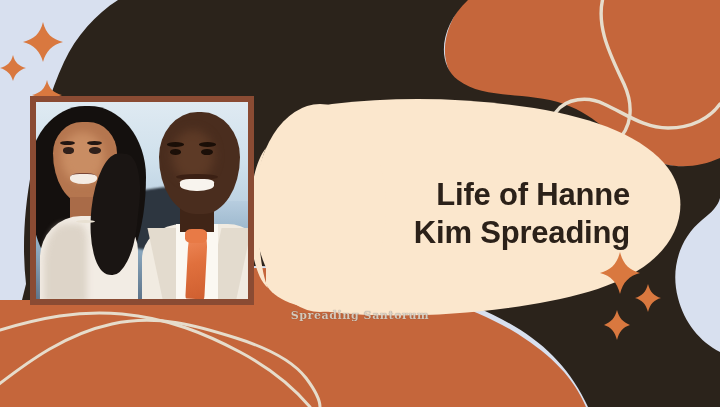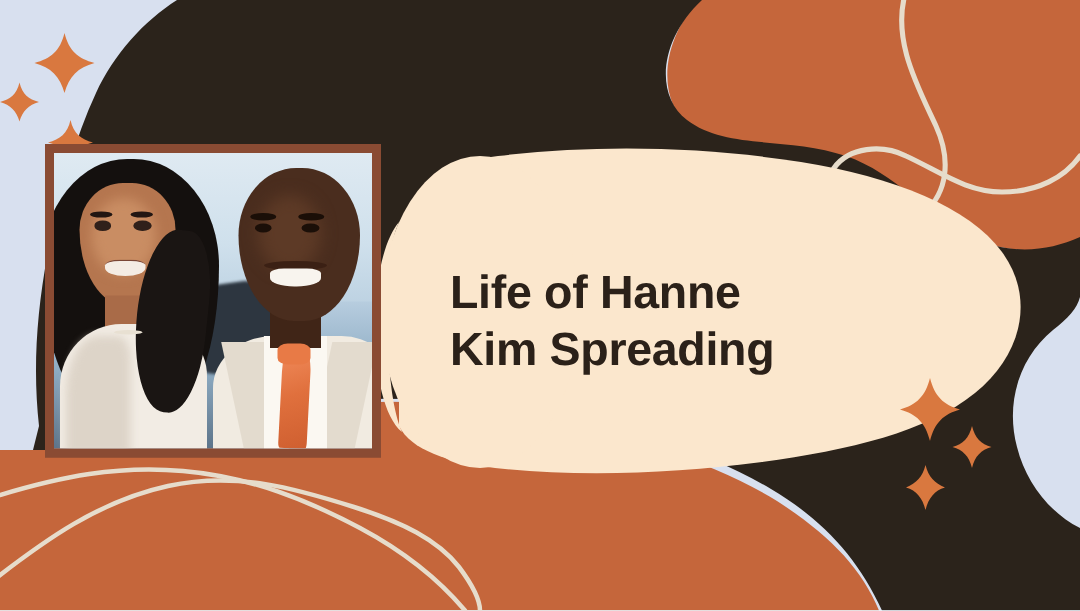--- a/index.html
+++ b/index.html
@@ -293,21 +293,21 @@
     background: #e87a46;
     border-radius: 32%;
   }
 
   
   #title-block {
     position: absolute;
     left: 300px;
     top: 176px;
     width: 330px;
-    text-align: left;
+    text-align: right;
     z-index: 6;
   }
   #title-block .line {
     color: #2b2119;
     font-size: 31px;
     font-weight: 600;
     line-height: 1.22;
     letter-spacing: -0.2px;
     white-space: nowrap;
   }
@@ -459,14 +459,15 @@
       <div class="m-lip"></div>
       <div class="m-teeth"></div>
     </div>
   </div>
 
   <div id="title-block">
     <div class="line">Life of Hanne</div>
     <div class="line">Kim Spreading</div>
   </div>
 
+  <div id="watermark">Spreading Santorum</div>
 
 </div>
 
 </body></html>

